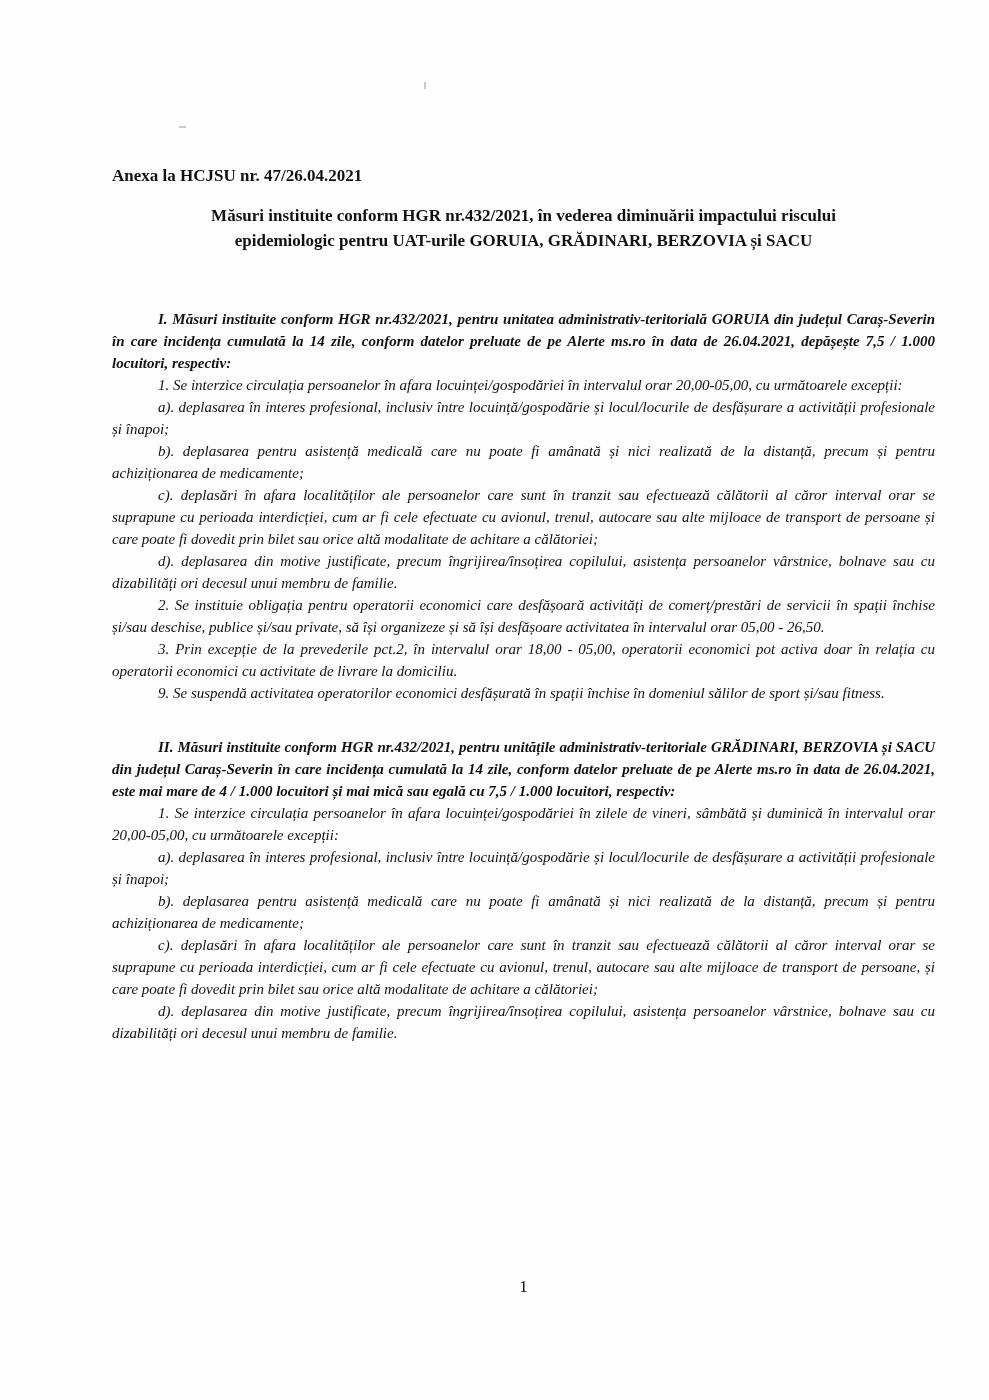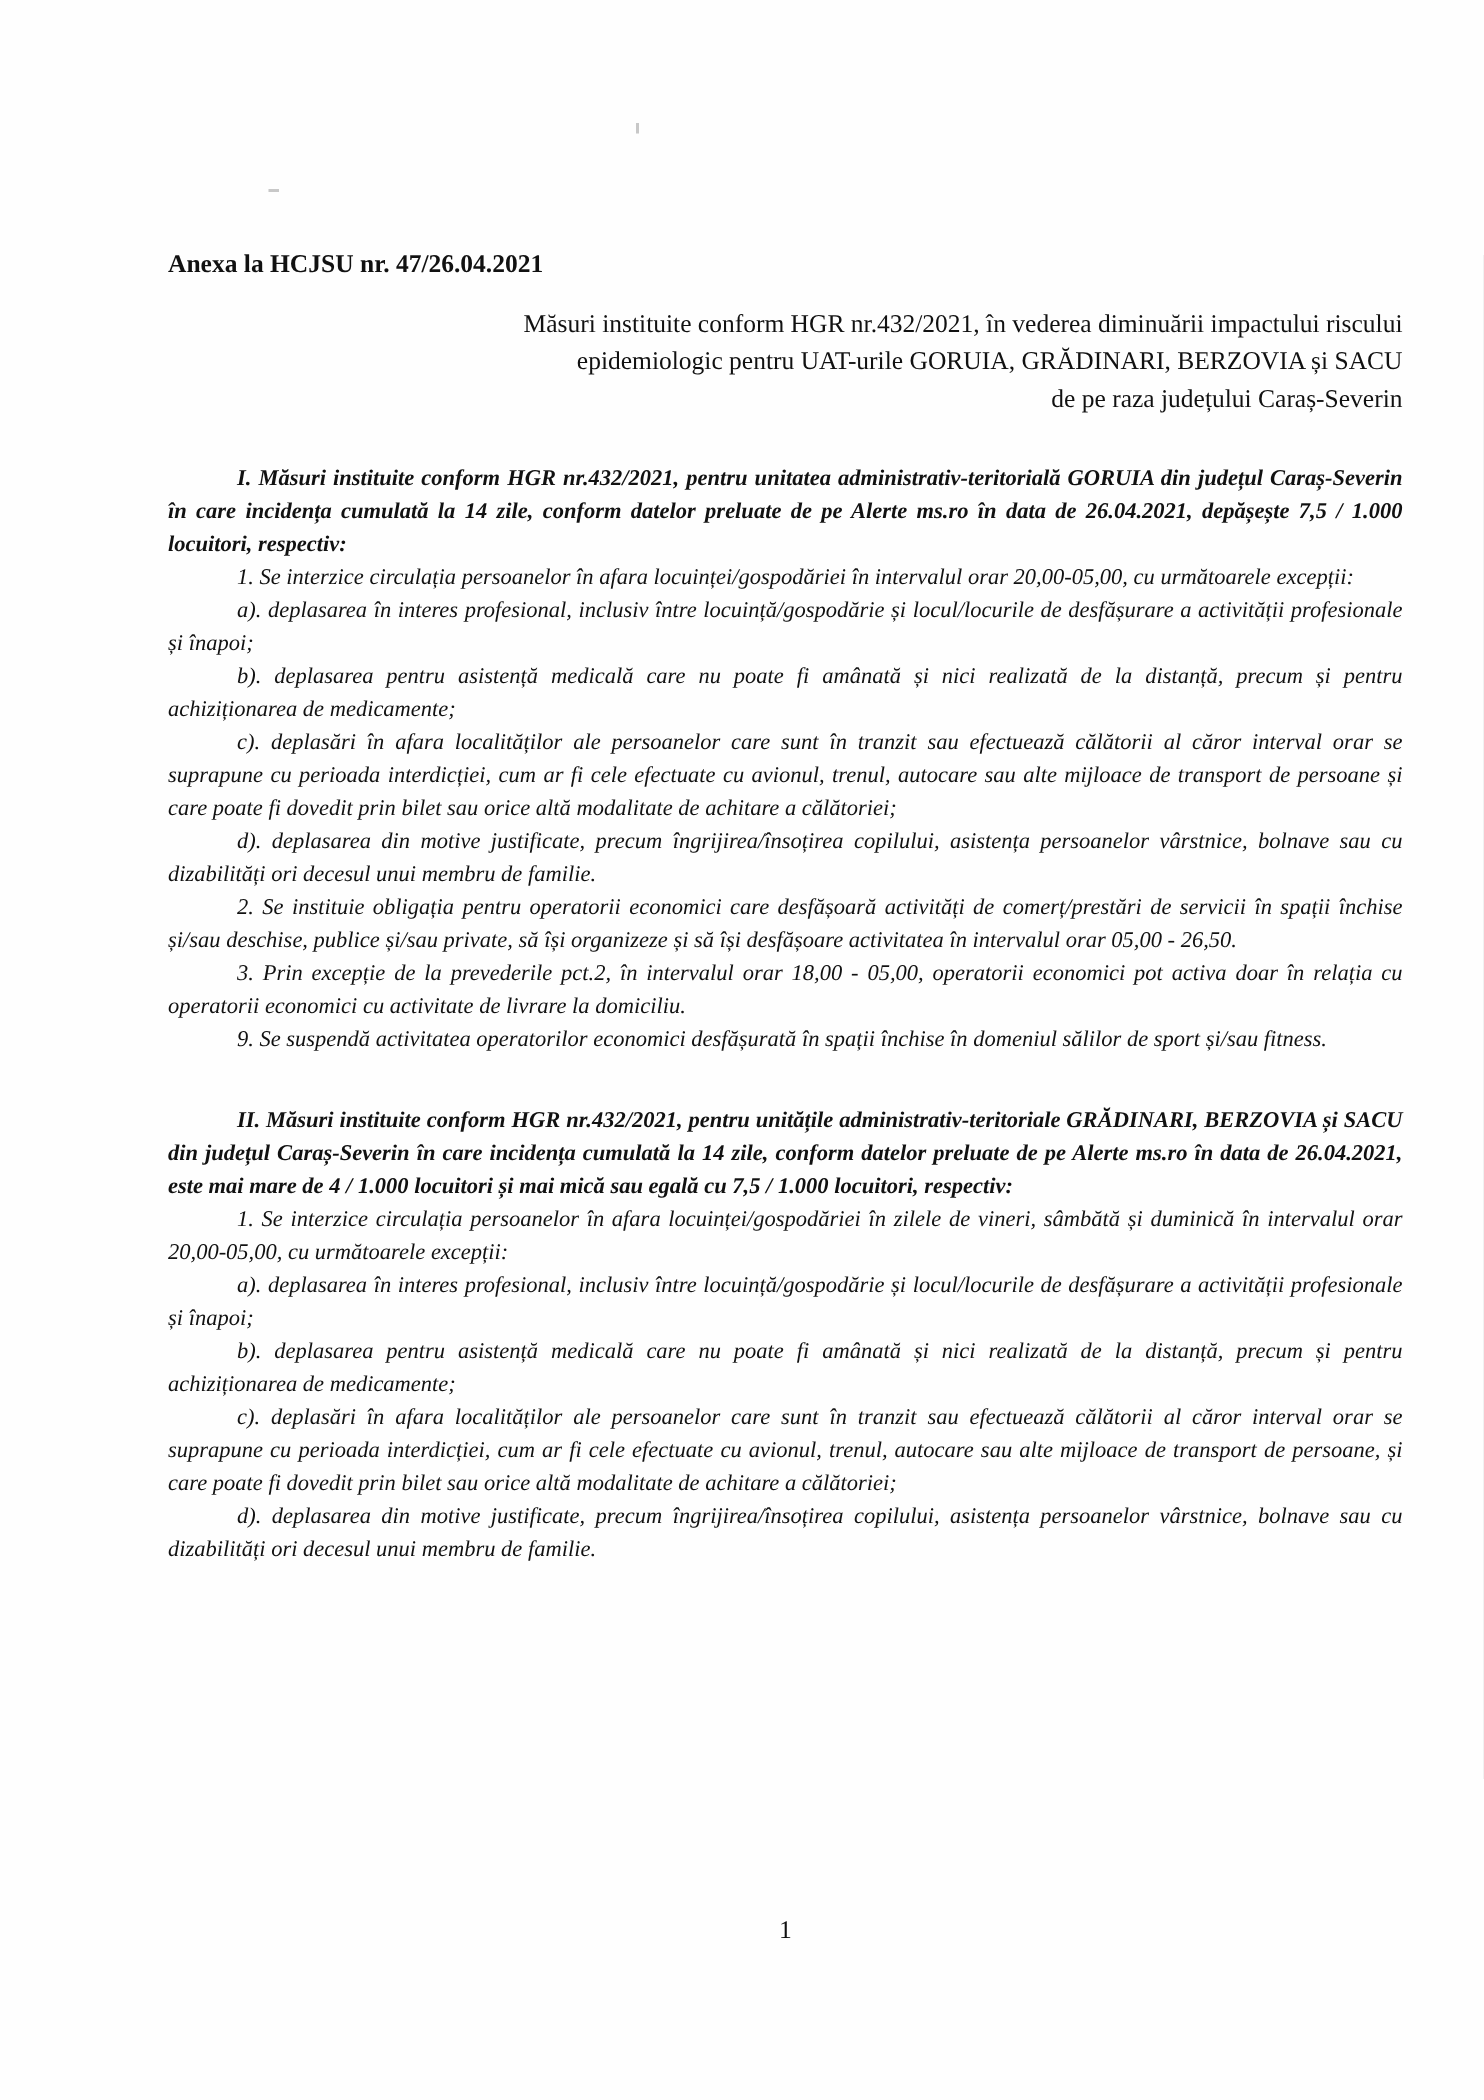--- a/index.html
+++ b/index.html
@@ -27,22 +27,22 @@
     font-weight: bold;
     font-size: 17px;
     line-height: 22px;
     margin-top: 24px;
   }
   .doc-title {
     position: absolute;
     top: 203px;
     left: 112px;
     width: 823px;
-    text-align: right;
-    font-weight: normal;
+    text-align: center;
+    font-weight: bold;
     font-size: 17px;
     line-height: 25px;
   }
   .body-text {
     position: absolute;
     top: 308px;
     left: 112px;
     width: 823px;
     font-size: 15px;
     line-height: 22px;
@@ -78,21 +78,20 @@
 <div class="page">
 
   <div class="artifact artifact-dot"></div>
   <div class="artifact artifact-dash"></div>
 
   <div class="annex">Anexa la HCJSU nr. 47/26.04.2021</div>
 
   <div class="doc-title">
     <div>Măsuri instituite conform HGR nr.432/2021, în vederea diminuării impactului riscului</div>
     <div>epidemiologic pentru UAT-urile GORUIA, GRĂDINARI, BERZOVIA și SACU</div>
-    <div>de pe raza județului Caraș-Severin</div>
   </div>
 
   <div class="body-text">
 
     <div>
       <p class="bold">I. Măsuri instituite conform HGR nr.432/2021, pentru unitatea administrativ-teritorială GORUIA din județul Caraș-Severin în care incidența cumulată la 14 zile, conform datelor preluate de pe Alerte ms.ro în data de 26.04.2021, depășește 7,5 / 1.000 locuitori,  respectiv:</p>
       <p>1. Se interzice circulația persoanelor în afara locuinței/gospodăriei în intervalul orar 20,00-05,00, cu următoarele excepții:</p>
       <p>a). deplasarea în interes profesional, inclusiv între locuință/gospodărie și locul/locurile de desfășurare a activității profesionale și înapoi;</p>
       <p>b). deplasarea pentru asistență medicală care nu poate fi amânată și nici realizată de la distanță, precum și pentru achiziționarea de medicamente;</p>
       <p>c). deplasări în afara localităților ale persoanelor care sunt în tranzit sau efectuează călătorii al căror interval orar se suprapune cu perioada interdicției, cum ar fi cele efectuate cu avionul, trenul, autocare sau alte mijloace de transport de persoane și care poate fi dovedit prin bilet sau orice altă modalitate de achitare a călătoriei;</p>

